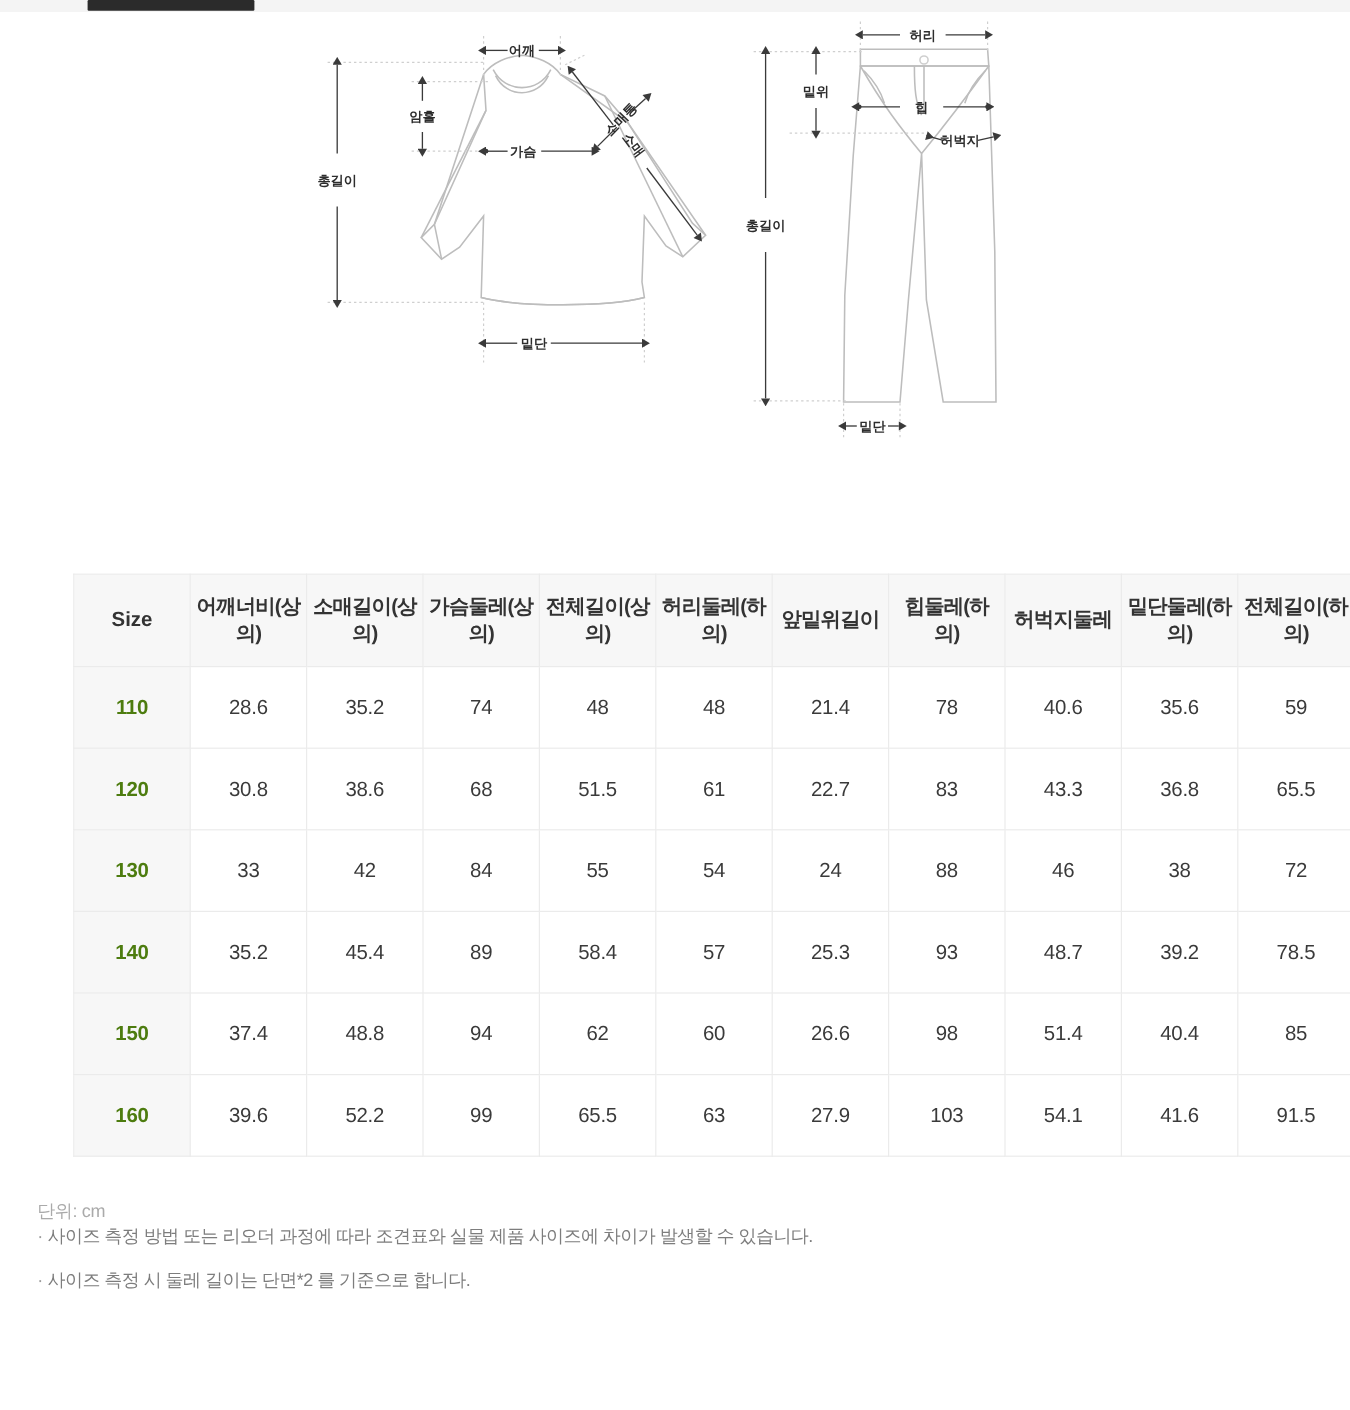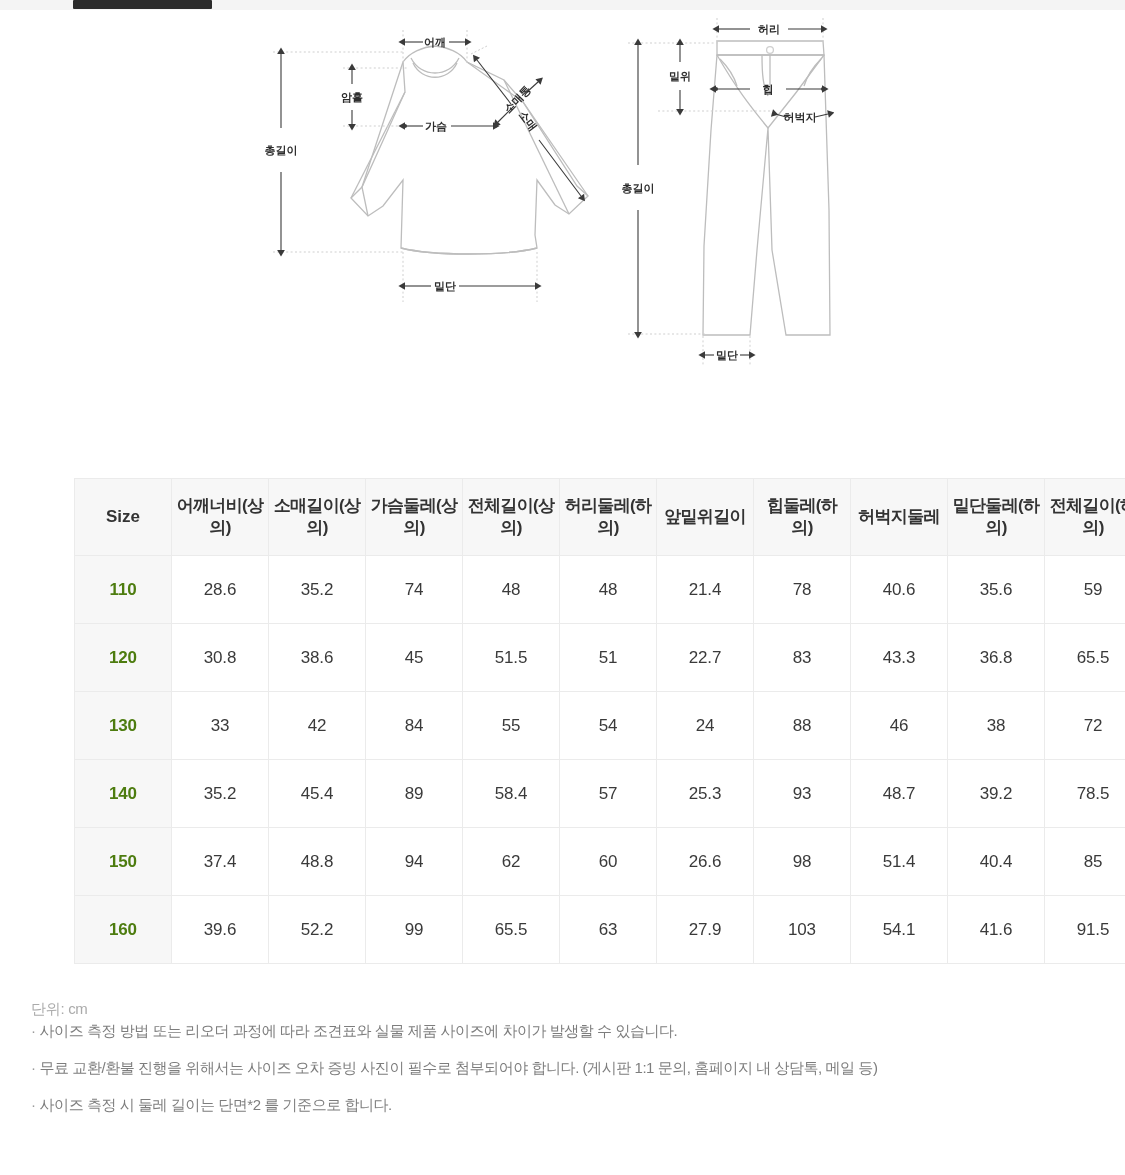--- a/index.html
+++ b/index.html
@@ -44,21 +44,21 @@
     width: 1125px;
     height: 440px;
   }
   .diagram-svg { display: block; }
   #top-diagram  { position: absolute; left: 255px; top: 10px; }
   #pants-diagram{ position: absolute; left: 610px; top: 0px;  }
 
   
   #size-table-wrap {
     position: absolute;
-    left: 46px;
+    left: 33px;
     top: 478px;
     width: 1058px;
     padding-left: 28px;
   }
   table.size-table {
     border-collapse: collapse;
     width: 1058px;
     table-layout: fixed;
   }
   table.size-table th,
@@ -385,23 +385,23 @@
         <td>21.4</td>
         <td>78</td>
         <td>40.6</td>
         <td>35.6</td>
         <td>59</td>
       </tr>
       <tr>
         <td class="row-head">120</td>
         <td>30.8</td>
         <td>38.6</td>
-        <td>45</td>
+        <td>68</td>
         <td>51.5</td>
-        <td>51</td>
+        <td>61</td>
         <td>22.7</td>
         <td>83</td>
         <td>43.3</td>
         <td>36.8</td>
         <td>65.5</td>
       </tr>
       <tr>
         <td class="row-head">130</td>
         <td>33</td>
         <td>42</td>
@@ -457,22 +457,19 @@
   </table>
 </div>
 
 <div id="unit-note">단위: cm</div>
 
 <div id="footnotes">
   <div class="note">
     <span class="bullet">·</span><span>사이즈 측정 방법 또는 리오더 과정에 따라 조견표와 실물 제품 사이즈에 차이가 발생할 수 있습니다.</span>
   </div>
   <div class="note">
-    <span class="bullet">·</span><span>무료 교환/환불 진행을 위해서는 사이즈 오차 증빙 사진이 필수로 첨부되어야 합니다. (게시판 1:1 문의, 홈페이지 내 상담톡, 메일 등)</span>
-  </div>
-  <div class="note">
     <span class="bullet">·</span><span>사이즈 측정 시 둘레 길이는 단면*2 를 기준으로 합니다.</span>
   </div>
 </div>
 
 <div id="scrollbar-track">
   
 </div>
 
 </body></html>

